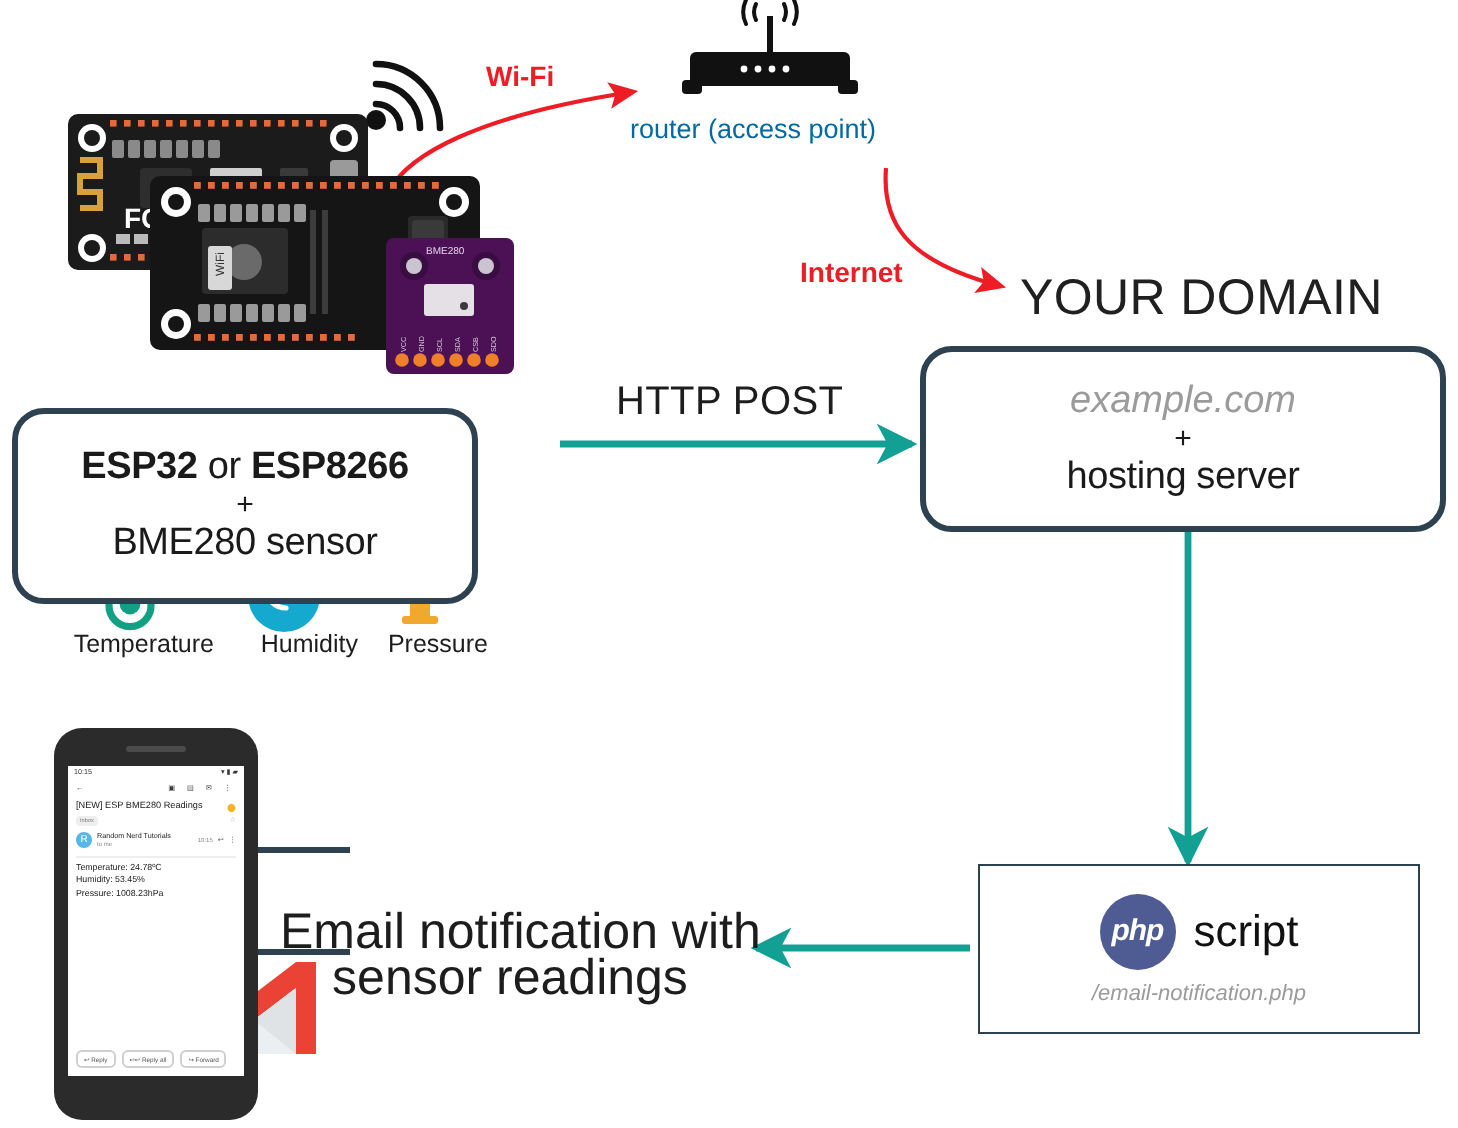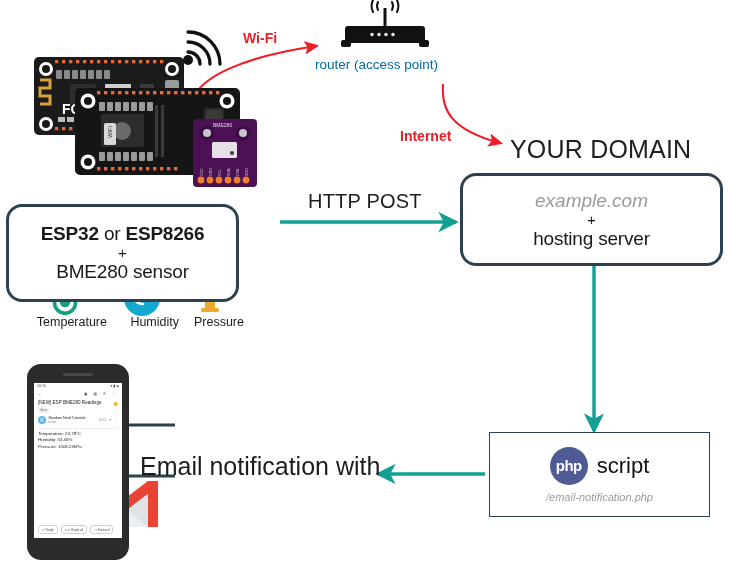--- a/index.html
+++ b/index.html
@@ -95,20 +95,21 @@
 
   
   .php-badge {
     width: 38px; height: 38px;
     border-radius: 50%;
     background: #4F5B93;
     display: flex; align-items: center; justify-content: center;
   }
   .php-badge span {
     color: #ffffff;
+    font-style: italic;
     font-weight: bold;
     font-size: 15px;
     letter-spacing: -0.5px;
   }
 
   
   .phone-body {
     background: #2b2b2b;
     border-radius: 14px;
     box-sizing: border-box;
@@ -411,20 +412,21 @@
       <div class="php-badge">
         <span>php</span>
       </div>
       <div class="php-script-word">script</div>
     </div>
     <div class="php-path">/email-notification.php</div>
   </div>
 
   <div class="abs email-note" style="left:140px; top:455px; width:230px;">
     <div>Email notification with</div>
+    <div>sensor readings</div>
   </div>
 
   <div class="abs sensor-label" style="left:23px; top:315px; width:84px;">Temperature</div>
   <div class="abs sensor-label" style="left:105px; top:315px; width:74px;">Humidity</div>
   <div class="abs sensor-label" style="left:178px; top:315px; width:66px;">Pressure</div>
 
   <div class="abs phone-body" style="left:27px; top:364px; width:102px; height:196px;">
     <div class="phone-speaker" style="left:36px; top:9px; width:30px; height:3px;"></div>
 
     <div class="phone-screen" style="left:7px; top:19px; width:88px; height:155px;">

